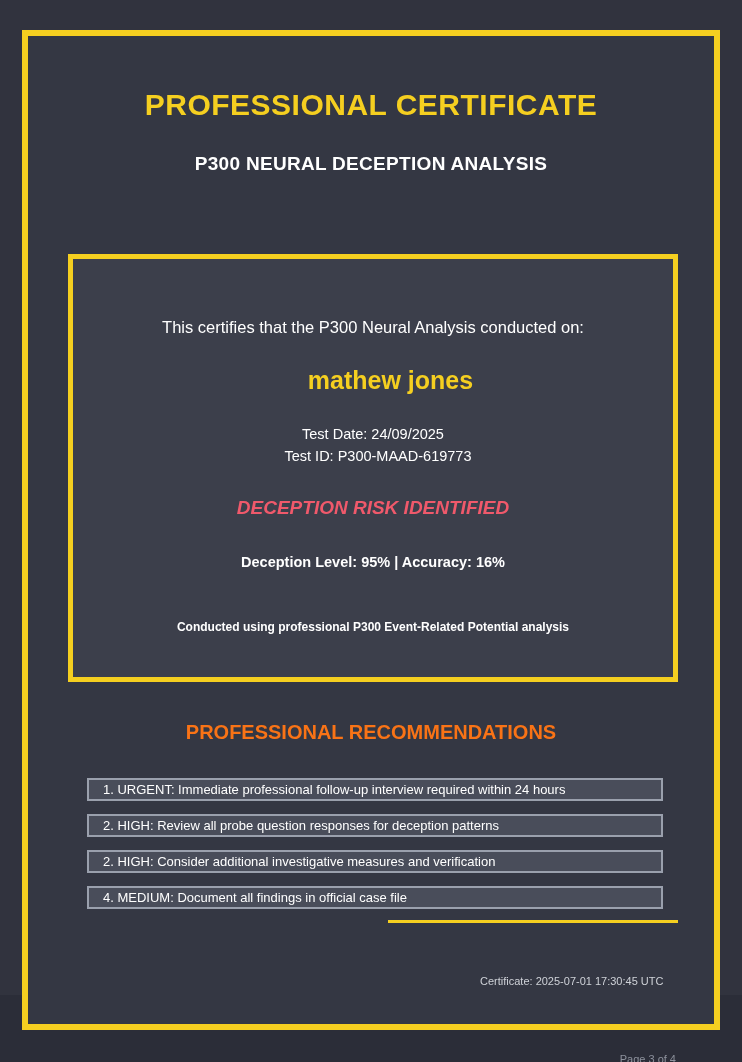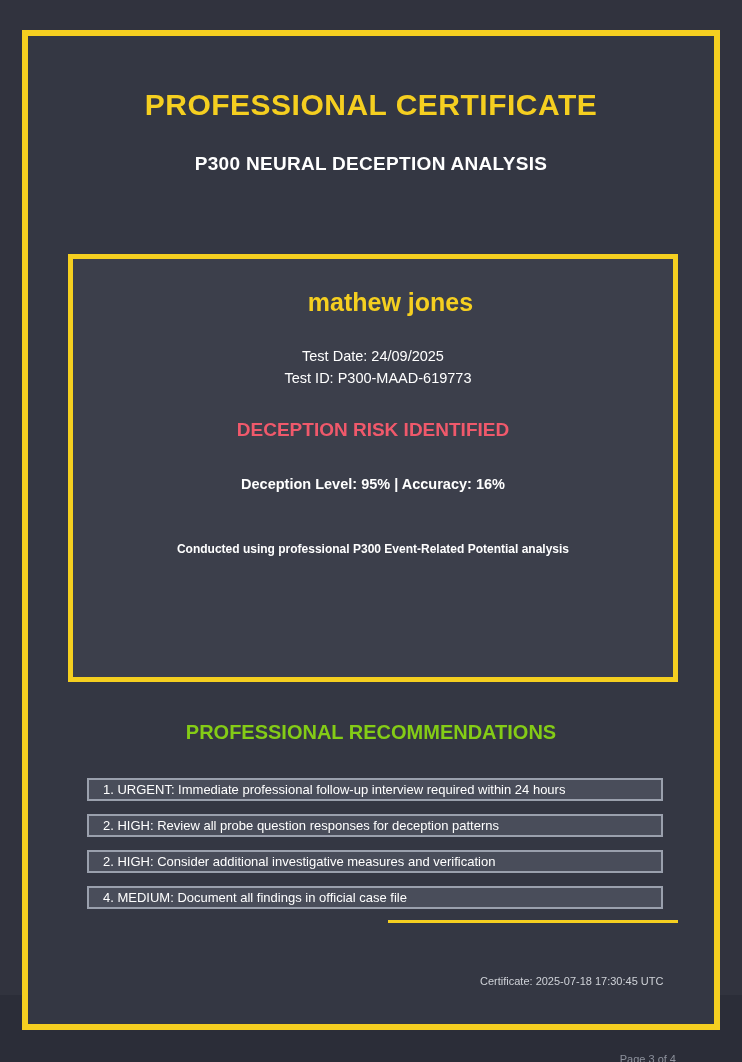--- a/index.html
+++ b/index.html
@@ -79,38 +79,39 @@
     font-size: 14.5px;
   }
   .test-date { margin-top: 31px; }
   .test-id { margin-top: 6px; margin-left: 10px; }
   .risk-status {
     text-align: center;
     color: #f0596b;
     font-size: 19px;
     font-weight: bold;
     margin-top: 33px;
+    font-style: italic;
   }
   .metrics {
     text-align: center;
     color: #ffffff;
     font-size: 14.5px;
     font-weight: bold;
     margin-top: 35px;
   }
   .method-note {
     text-align: center;
     color: #ffffff;
     font-size: 12px;
     font-weight: bold;
     margin-top: 50px;
   }
   .rec-title {
     text-align: center;
-    color: #84cc16;
+    color: #f97316;
     font-size: 20px;
     font-weight: bold;
     position: absolute;
     left: 0; right: 0;
     top: 685px;
   }
   .rec-list {
     position: absolute;
     left: 59px;
     top: 742px;
@@ -153,36 +154,37 @@
 <body>
 
 <div class="page">
 
   <div class="outer-frame">
 
     <div class="cert-title">PROFESSIONAL CERTIFICATE</div>
     <div class="cert-subtitle">P300 NEURAL DECEPTION ANALYSIS</div>
 
     <div class="inner-box">
+      <div class="certifies">This certifies that the P300 Neural Analysis conducted on:</div>
       <div class="subject-name">mathew jones</div>
       <div class="test-line test-date">Test Date: 24/09/2025</div>
       <div class="test-line test-id">Test ID: P300-MAAD-619773</div>
       <div class="risk-status">DECEPTION RISK IDENTIFIED</div>
       <div class="metrics">Deception Level: 95% | Accuracy: 16%</div>
       <div class="method-note">Conducted using professional P300 Event-Related Potential analysis</div>
     </div>
 
     <div class="rec-title">PROFESSIONAL RECOMMENDATIONS</div>
 
     <div class="rec-list">
       <div class="rec-item">1. URGENT: Immediate professional follow-up interview required within 24 hours</div>
       <div class="rec-item">2. HIGH: Review all probe question responses for deception patterns</div>
       <div class="rec-item">2. HIGH: Consider additional investigative measures and verification</div>
       <div class="rec-item">4. MEDIUM: Document all findings in official case file</div>
     </div>
 
     <div class="yellow-rule"></div>
 
-    <div class="cert-stamp">Certificate: 2025-07-18 17:30:45 UTC</div>
+    <div class="cert-stamp">Certificate: 2025-07-01 17:30:45 UTC</div>
     <div class="page-number">Page 3 of 4</div>
 
   </div>
 </div>
 
 </body></html>

